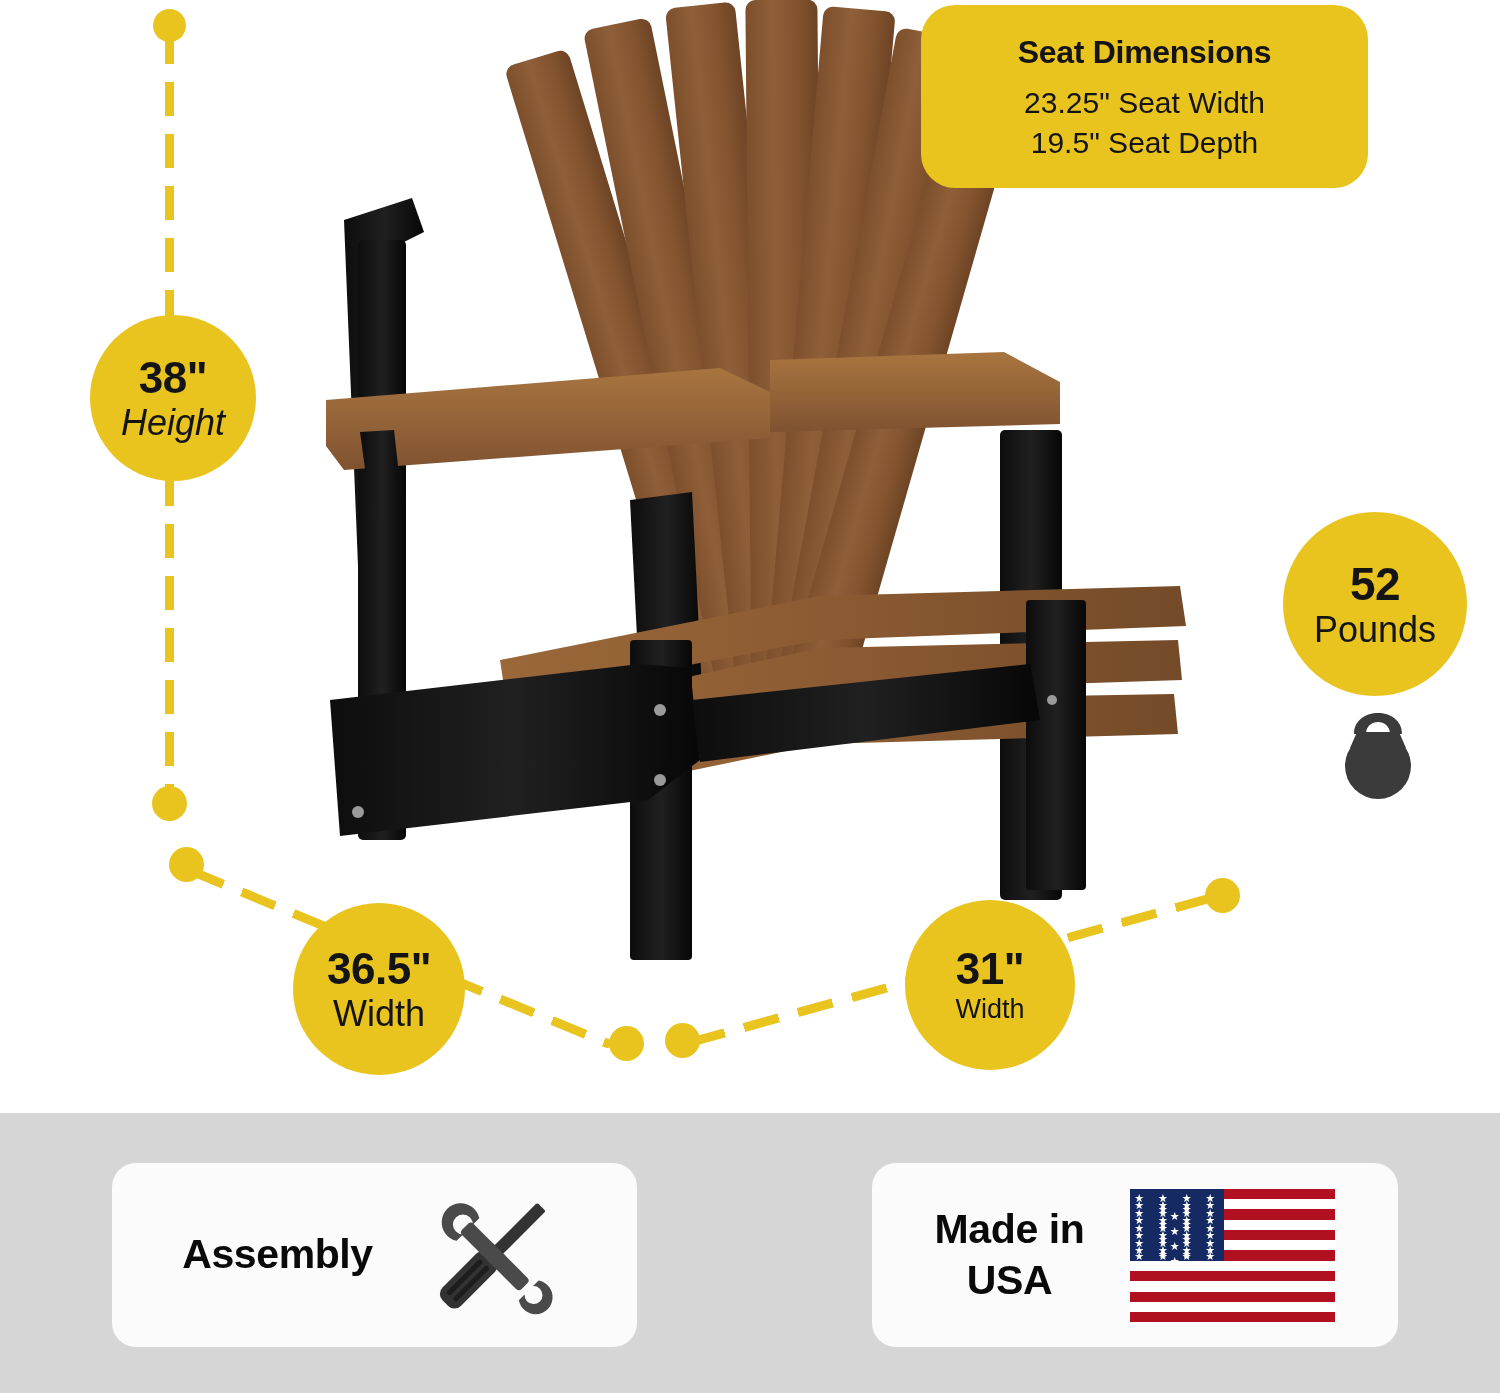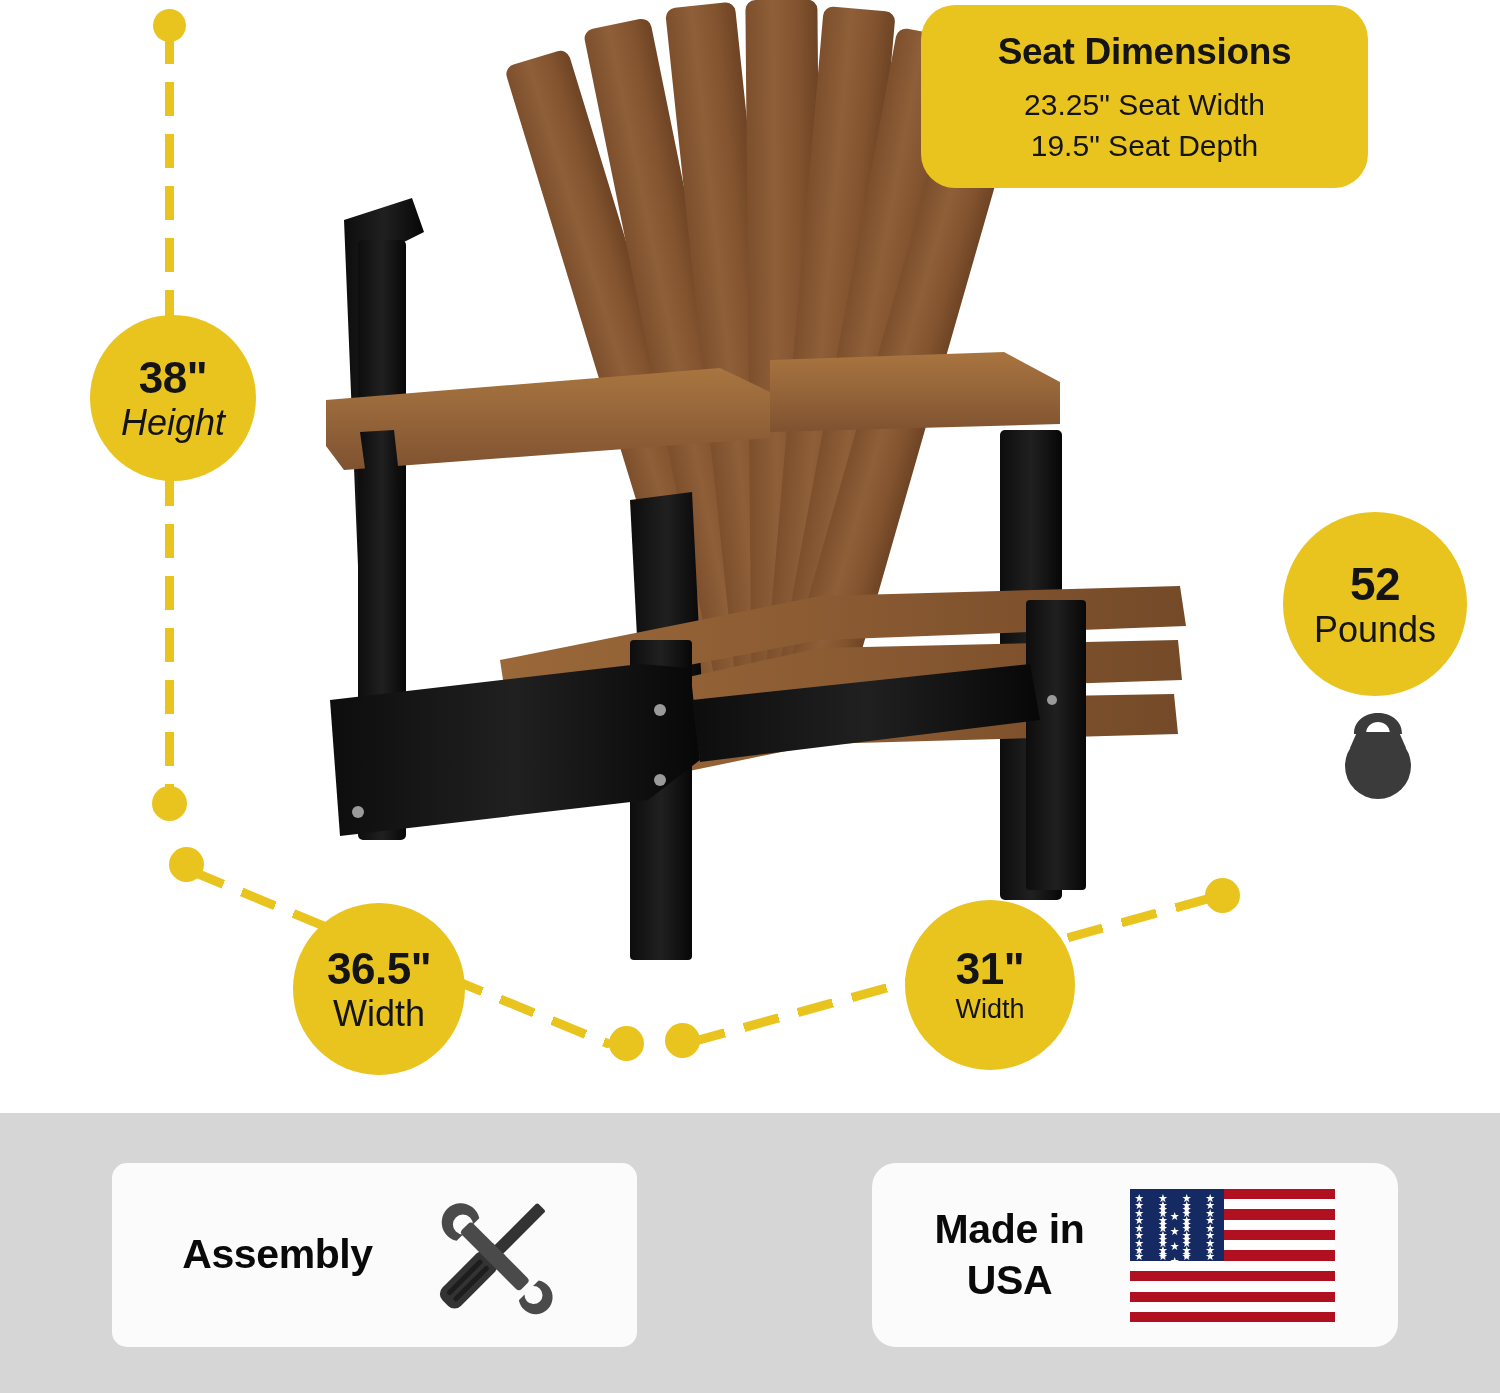--- a/index.html
+++ b/index.html
@@ -46,34 +46,34 @@
 
   
   .seat-box {
     position: absolute; left: 921px; top: 5px;
     width: 447px; height: 183px;
     background: #e9c41f; border-radius: 34px; z-index: 8;
     display: flex; flex-direction: column;
     align-items: center; justify-content: center;
     color: #141414; padding-top: 4px;
   }
-  .seat-box .t { font-size: 37px; font-weight: bold; letter-spacing: -0.3px; margin-bottom: 12px; }
+  .seat-box .t { font-size: 32px; font-weight: bold; letter-spacing: -0.3px; margin-bottom: 12px; }
   .seat-box .l { font-size: 30px; font-weight: 400; line-height: 1.35; }
 
   
   .grey-band {
     position: absolute; left: 0; top: 1113px;
     width: 1500px; height: 280px; background: #d6d6d6; z-index: 3;
   }
   .feature-card {
     position: absolute; top: 1163px; height: 184px;
     background: #fbfbfb; border-radius: 24px; z-index: 4;
     display: flex; align-items: center; justify-content: center;
   }
-  #card-assembly { left: 112px; width: 525px; border-radius: 15px; }
+  #card-assembly { left: 112px; width: 525px; }
   #card-usa { left: 872px; width: 526px; }
   .feature-card .ftext {
     font-size: 41px; font-weight: bold; color: #0a0a0a;
     text-align: center; line-height: 1.25; letter-spacing: -0.4px;
   }
   .feature-card .ficon { display: flex; align-items: center; justify-content: center; }
 
   
   .flag { position: relative; width: 205px; height: 133px; background: #ffffff;
           overflow: hidden; }

